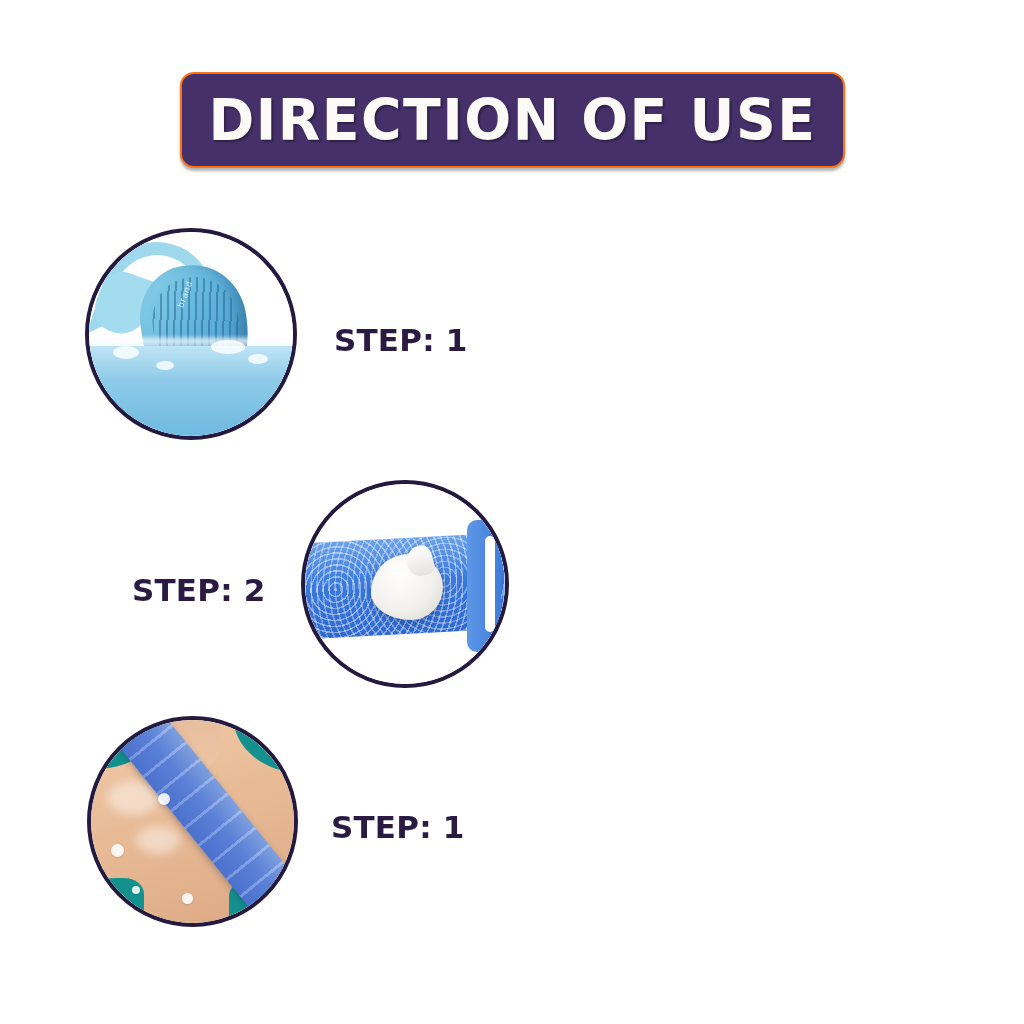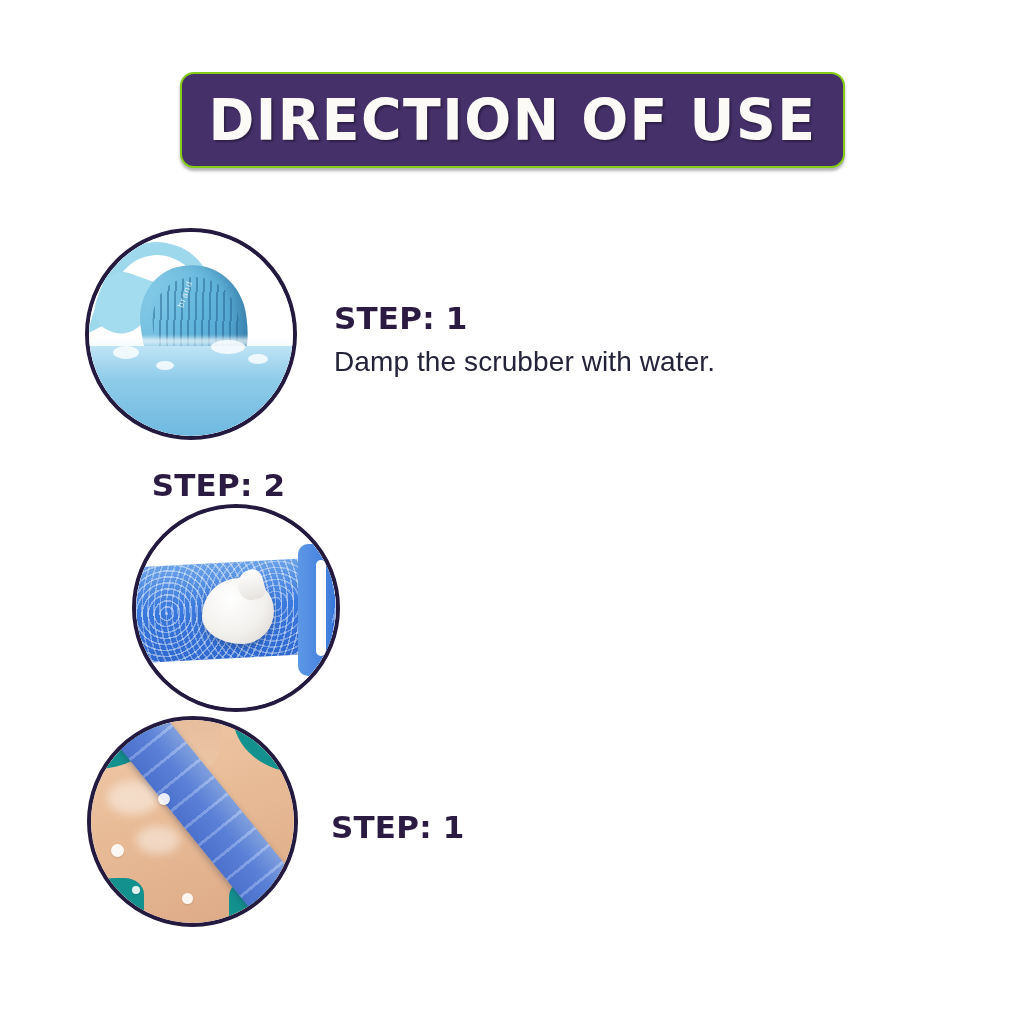--- a/index.html
+++ b/index.html
@@ -18,21 +18,21 @@
 
   
   #banner {
     position: absolute;
     left: 180px;
     top: 72px;
     width: 665px;
     height: 96px;
     background: #46306a;
     border-radius: 14px;
-    border: 2px solid #84cc16;
+    border: 2px solid #f97316;
     box-shadow: 0 3px 3px rgba(0,0,0,0.30);
     display: flex;
     align-items: center;
     justify-content: center;
     box-sizing: border-box;
   }
   #banner-title {
     color: #fbfaf6;
     font-family: "DejaVu Sans", sans-serif;
     font-size: 57px;
@@ -313,25 +313,24 @@
       <div class="water"></div>
       <div class="splash" style="left:12%;top:56%;width:26px;height:13px;"></div>
       <div class="splash" style="left:60%;top:53%;width:34px;height:14px;"></div>
       <div class="splash" style="left:78%;top:60%;width:20px;height:10px;"></div>
       <div class="splash" style="left:33%;top:63%;width:18px;height:9px;"></div>
     </div>
   </div>
 
   <div class="step-text align-left" style="margin-left:37px;">
     <div class="step-label">STEP: 1</div>
-    <div class="step-desc">Damp the scrubber with water.</div>
   </div>
 </div>
 
-<div class="step-row" id="row2" style="left:132px; top:455px;flex-direction:column;">
+<div class="step-row" id="row2" style="left:132px; top:480px;">
 
   <div class="step-text align-right" style="margin-right:35px;">
     <div class="step-label">STEP: 2</div>
   </div>
 
   <div class="photo-circle" id="circle2" style="width:208px;height:208px;">
     <div class="photo-inner" id="art2">
       <div class="strip"></div>
       <div class="strip-grain"></div>
       <div class="handle-bar"></div>

